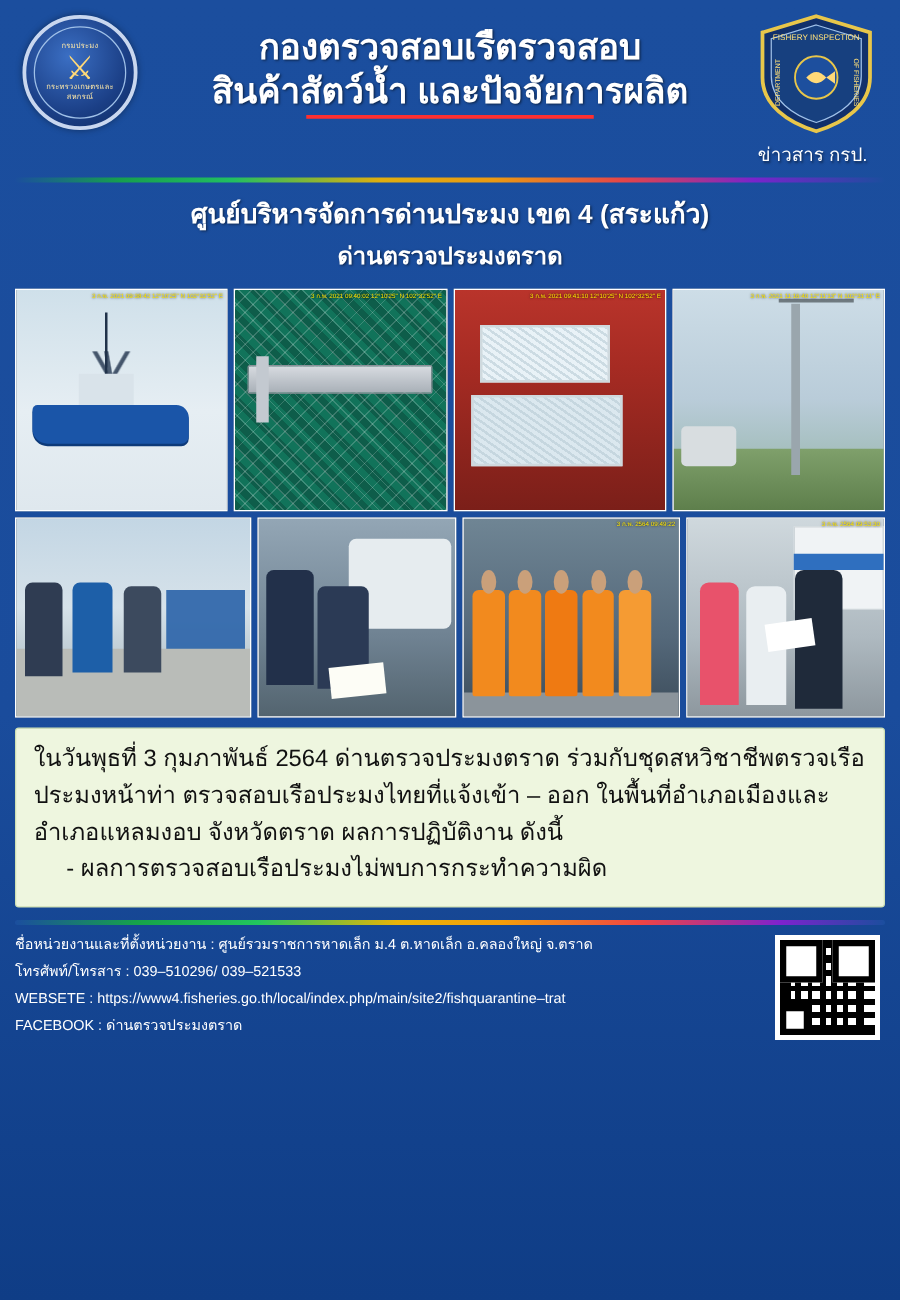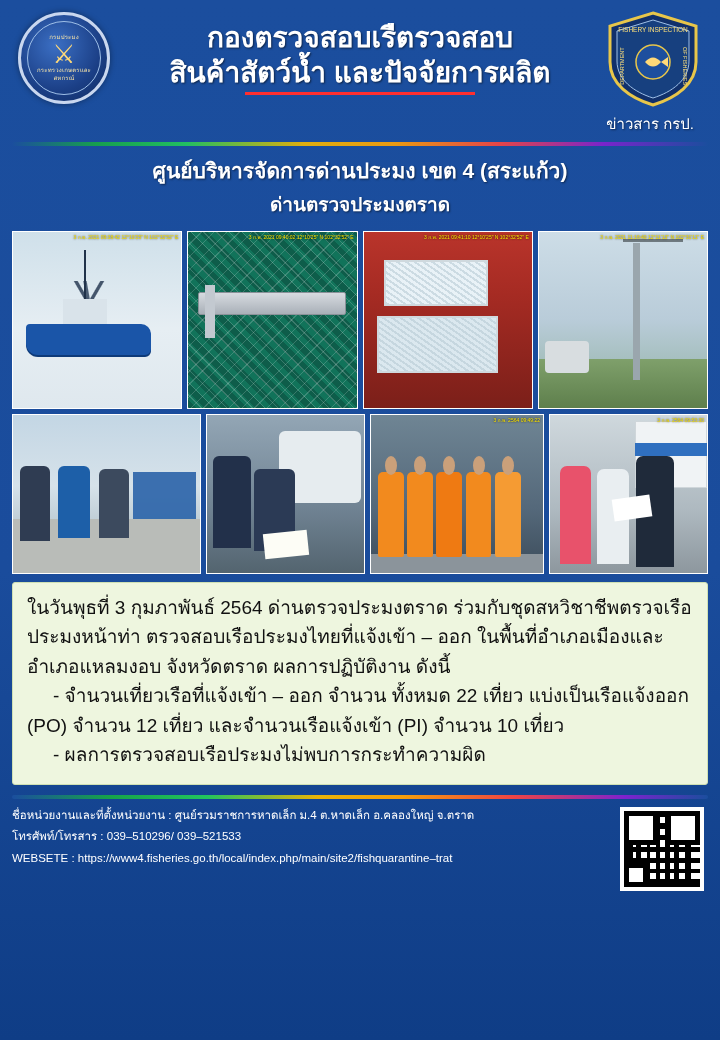--- a/index.html
+++ b/index.html
@@ -381,30 +381,30 @@
         <div class="m2"></div>
         <div class="m3"></div>
         <div class="sheet"></div>
         <div class="stamp">3 ก.พ. 2564 09:53:30</div>
       </div>
     </div>
   </div>
 
   <div class="content">
     <p>ในวันพุธที่ 3 กุมภาพันธ์ 2564 ด่านตรวจประมงตราด ร่วมกับชุดสหวิชาชีพตรวจเรือประมงหน้าท่า ตรวจสอบเรือประมงไทยที่แจ้งเข้า – ออก ในพื้นที่อำเภอเมืองและอำเภอแหลมงอบ จังหวัดตราด ผลการปฏิบัติงาน ดังนี้</p>
-    <p class="indent">- จำนวนเที่ยวเรือที่แจ้งเข้า – ออก จำนวน ทั้งหมด 22 เที่ยว แบ่งเป็นเรือแจ้งออก (PO) จำนวน 12 เที่ยว และจำนวนเรือแจ้งเข้า (PI) จำนวน 10 เที่ยว</p>
     <p class="indent">- ผลการตรวจสอบเรือประมงไม่พบการกระทำความผิด</p>
   </div>
 
   <div class="foot-rainbow"></div>
 
   <div class="footer">
     <div class="line">ชื่อหน่วยงานและที่ตั้งหน่วยงาน : ศูนย์รวมราชการหาดเล็ก ม.4 ต.หาดเล็ก อ.คลองใหญ่ จ.ตราด</div>
     <div class="line">โทรศัพท์/โทรสาร : 039–510296/ 039–521533</div>
     <div class="line">WEBSETE : https://www4.fisheries.go.th/local/index.php/main/site2/fishquarantine–trat</div>
+    <div class="line">FACEBOOK : ด่านตรวจประมงตราด</div>
     <div class="qr">
       <div class="qr-grid">
         <span class="qr-eye3"></span>
       </div>
     </div>
   </div>
 
 </div>
 
 </body></html>

